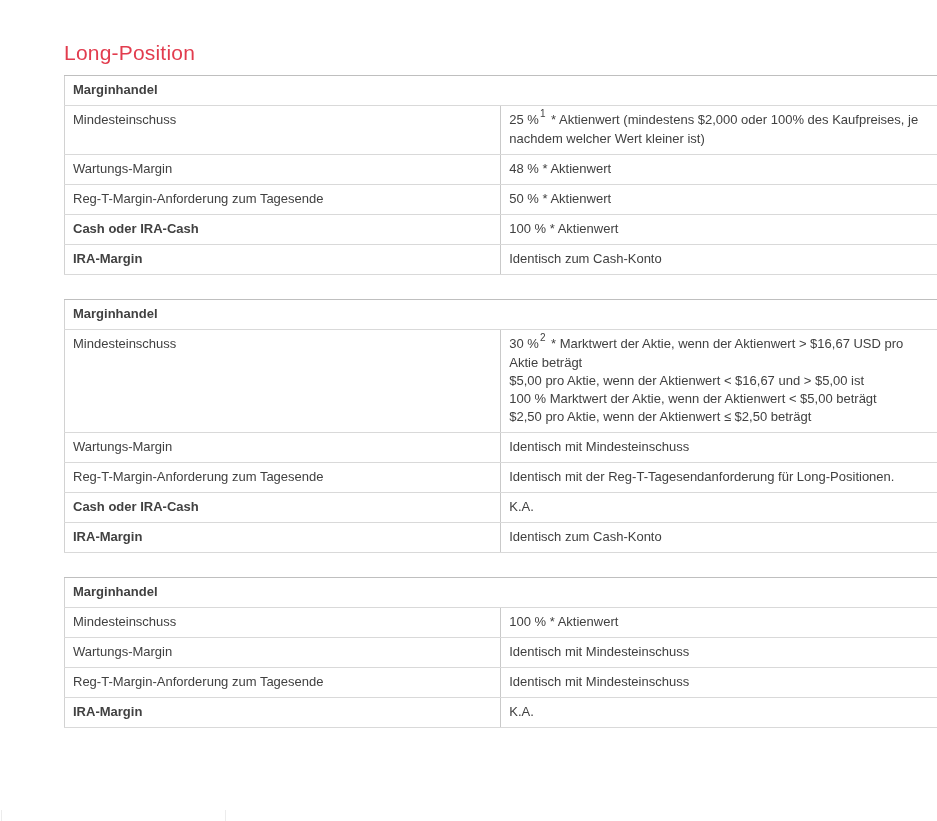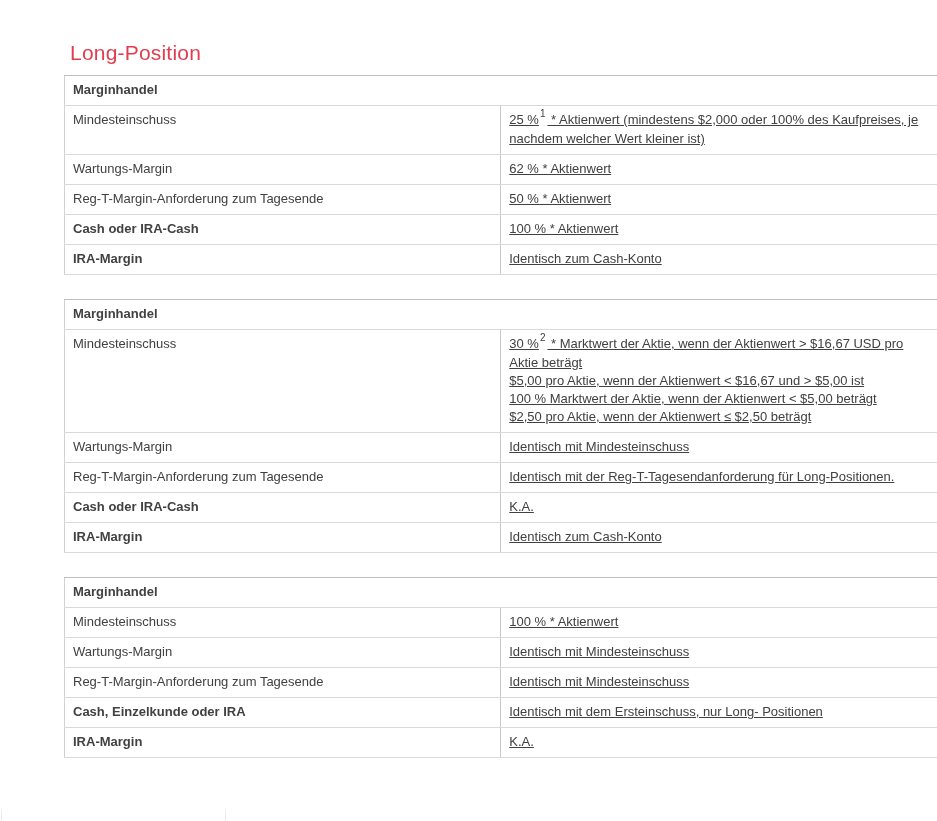--- a/index.html
+++ b/index.html
@@ -14,41 +14,41 @@
   body{
     width:937px;height:821px;background:#ffffff;position:relative;
     font-family:"Liberation Sans","DejaVu Sans",sans-serif;
     color:var(--text);
     -webkit-font-smoothing:antialiased;
   }
   .page{padding:40px 0 0 64px;}
   .section{margin:0 0 24px 0;}
   .section-title{
     font-size:21px;font-weight:400;color:var(--red);
-    margin:0 0 10px 6px;line-height:25px;letter-spacing:0.2px;
+    margin:0 0 10px 0;line-height:25px;letter-spacing:0.2px;
   }
   table.data-table{
     border-collapse:collapse;width:100%;table-layout:fixed;
     border-left:1px solid var(--border-left);
   }
   .data-table th,.data-table td{
     box-sizing:border-box;font-size:13px;line-height:18px;
     padding:5px 10px 6px 8px;text-align:left;vertical-align:top;
     color:var(--text);
   }
   .data-table thead th{
     border-top:1px solid var(--border-dark);
     border-bottom:1px solid var(--border-light);
     font-weight:bold;
   }
   .data-table tbody td{border-bottom:1px solid var(--border-light);margin-top:41px;}
   td.cell-label{width:308px;}
   td.cell-value{border-left:1px solid var(--divider);}
   tr.bold-row td.cell-label{font-weight:bold;}
-  .vline{display:block;text-decoration:underline;}
+  .vline{display:block;}
   .sup{
     font-size:10px;position:relative;top:-7px;
     margin-left:1px;margin-right:2px;display:inline-block;
   }
   .bottom-fragment{
     position:absolute;left:1px;top:810px;width:223px;height:11px;
     border-left:1px solid #ececec;border-right:1px solid #ececec;
     background:#ffffff;
   }
 </style>
@@ -68,21 +68,21 @@
           <tbody>
             <tr class="">
               <td class="cell-label">Mindesteinschuss</td>
               <td class="cell-value">
                 <div class="vline"><span>25 %</span><span class="sup">1</span><span> * Aktienwert (mindestens $2,000 oder 100% des Kaufpreises, je nachdem welcher Wert kleiner ist)</span></div>
               </td>
             </tr>
             <tr class="">
               <td class="cell-label">Wartungs-Margin</td>
               <td class="cell-value">
-                <div class="vline"><span>62 % * Aktienwert</span></div>
+                <div class="vline"><span>48 % * Aktienwert</span></div>
               </td>
             </tr>
             <tr class="">
               <td class="cell-label">Reg-T-Margin-Anforderung zum Tagesende</td>
               <td class="cell-value">
                 <div class="vline"><span>50 % * Aktienwert</span></div>
               </td>
             </tr>
             <tr class="bold-row">
               <td class="cell-label">Cash oder IRA-Cash</td>
@@ -163,26 +163,20 @@
                 <div class="vline"><span>Identisch mit Mindesteinschuss</span></div>
               </td>
             </tr>
             <tr class="">
               <td class="cell-label">Reg-T-Margin-Anforderung zum Tagesende</td>
               <td class="cell-value">
                 <div class="vline"><span>Identisch mit Mindesteinschuss</span></div>
               </td>
             </tr>
             <tr class="bold-row">
-              <td class="cell-label">Cash, Einzelkunde oder IRA</td>
-              <td class="cell-value">
-                <div class="vline"><span>Identisch mit dem Ersteinschuss, nur Long- Positionen</span></div>
-              </td>
-            </tr>
-            <tr class="bold-row">
               <td class="cell-label">IRA-Margin</td>
               <td class="cell-value">
                 <div class="vline"><span>K.A.</span></div>
               </td>
             </tr>
           </tbody>
         </table>
       </section>
     </div>
 </div>

